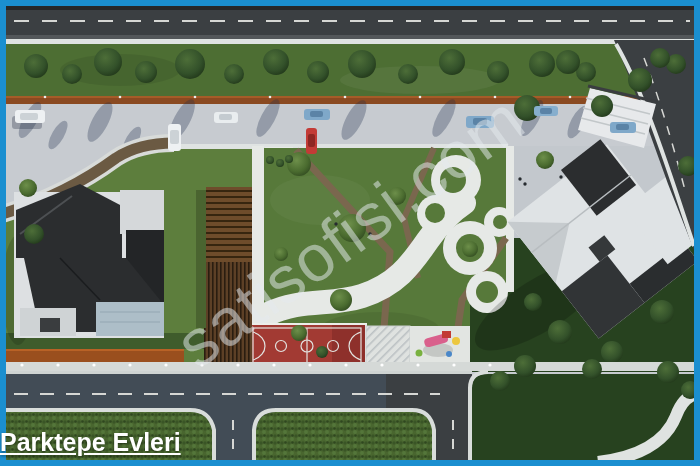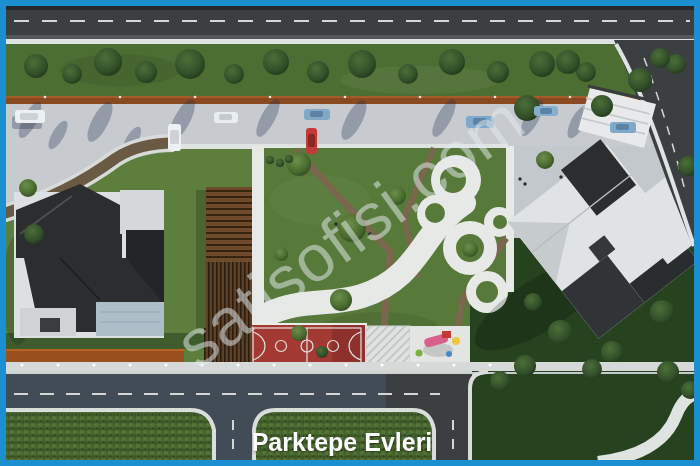--- a/index.html
+++ b/index.html
@@ -36,24 +36,24 @@
   .tsh{fill:rgba(30,45,75,0.30);} 
   .watermark{
     position:absolute;left:50%;top:50%;
     transform:translate(-50%,-52%) rotate(-36deg);
     font-size:66px;font-weight:400;letter-spacing:1px;white-space:nowrap;
     color:rgba(228,234,238,0.52);
     pointer-events:none;user-select:none;
   }
   .caption{
     position:absolute;left:0;right:16px;bottom:9px;
-    text-align:center;font-size:25px;font-weight:700;
+    text-align:left;font-size:25px;font-weight:700;
     color:var(--caption-color,#ffffff);
     text-shadow:0 1px 3px rgba(0,0,0,0.45);
-    pointer-events:none;user-select:none;
+    pointer-events:none;user-select:none;text-decoration:underline;
   }
 </style>
 </head>
 <body>
 
 <div class="stage">
   <svg class="scene-svg" viewBox="6 6 688 454" xmlns="http://www.w3.org/2000/svg">
     <defs>
       <radialGradient id="gTree" cx="0.4" cy="0.35" r="0.78">
         <stop offset="0" stop-color="#6d8f4a"></stop>

